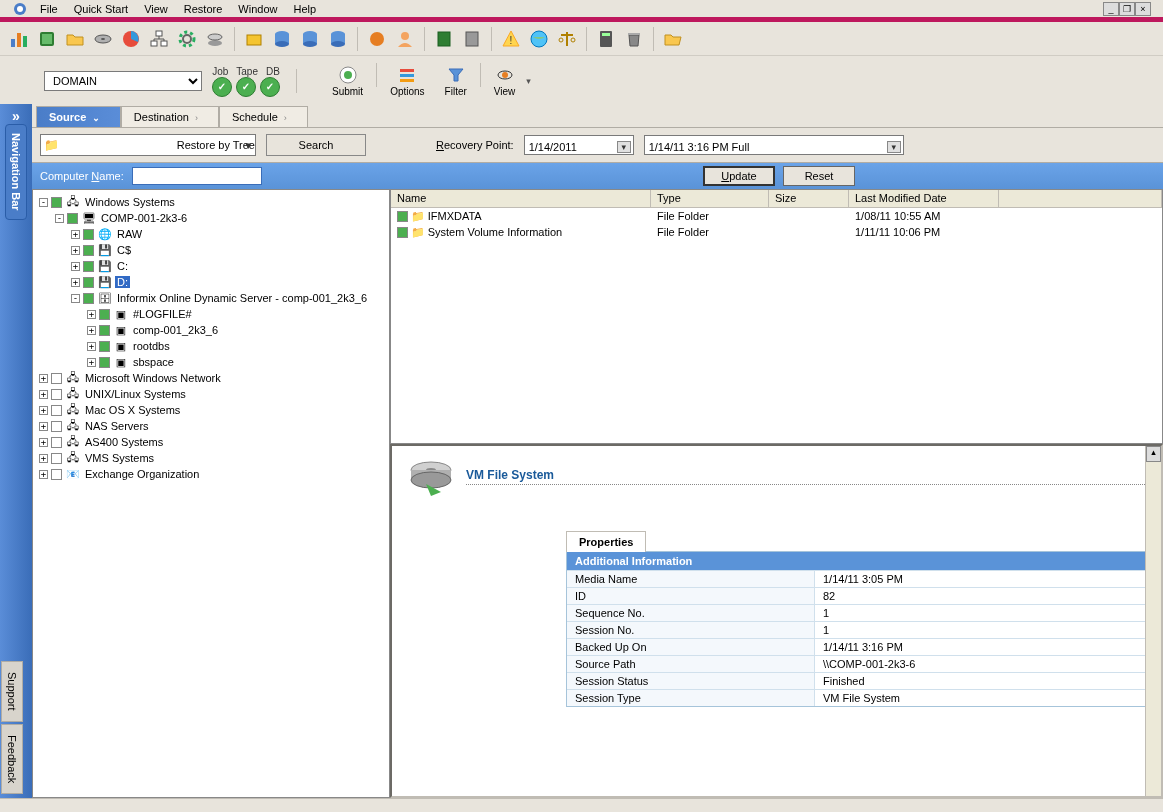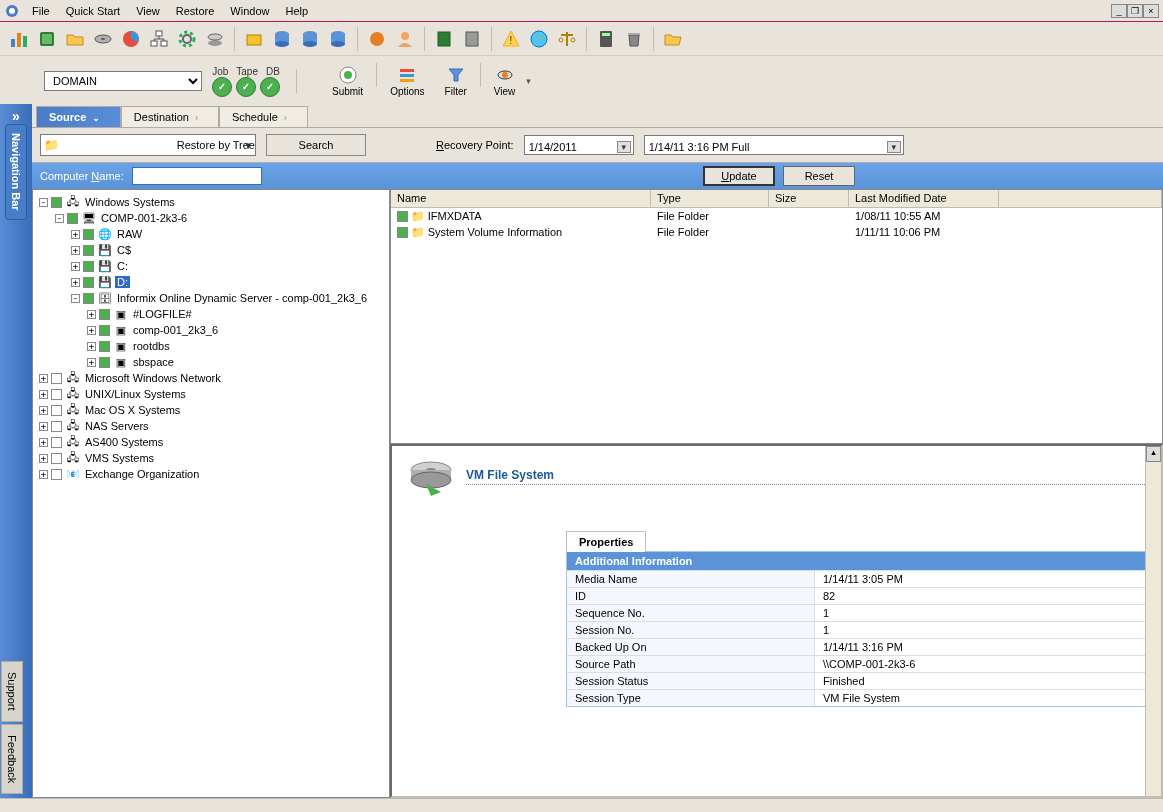--- a/index.html
+++ b/index.html
@@ -1,17 +1,17 @@
 <!DOCTYPE html>
 <html><head>
 <meta charset="utf-8">
 <style>
 * { box-sizing: border-box; margin: 0; padding: 0; }
 body { font-family: Tahoma, Arial, sans-serif; font-size: 11px; background: #e8e4dc; width: 1163px; height: 812px; overflow: hidden; color: #000; }
-.menubar { background: #e8e4dc; border-bottom: 1px solid #be185d; padding: 2px 4px; display: flex; align-items: center; height: 22px; }
+.menubar { background: #e8e4dc; border-bottom: 5px solid #be185d; padding: 2px 12px; display: flex; align-items: center; height: 22px; }
 .menubar-icon { width: 16px; height: 16px; margin-right: 4px; }
 .menu-item { padding: 1px 8px; cursor: default; }
 .win-controls { margin-left: auto; display: flex; gap: 0; }
 .win-btn { width: 16px; height: 14px; border: 1px solid #888; background: #ddd; font-size: 9px; text-align: center; line-height: 12px; cursor: default; }
 .toolbar-row { background: #e8e4dc; padding: 4px 8px; display: flex; align-items: center; gap: 6px; height: 34px; border-bottom: 1px solid #d0ccc4; }
 .tb-icon { width: 22px; height: 22px; display: inline-flex; align-items: center; justify-content: center; cursor: pointer; }
 .tb-sep { width: 1px; height: 24px; background: #c0bcb4; margin: 0 2px; }
 .secondary-bar { background: #e8e4dc; padding: 6px 8px 4px 44px; display: flex; align-items: center; gap: 4px; height: 48px; position: relative; }
 .domain-select { width: 158px; height: 20px; border: 1px solid #7a7a7a; background: #fff; font-size: 11px; padding-left: 4px; }
 .status-group { display: flex; flex-direction: column; align-items: center; margin-left: 6px; }

